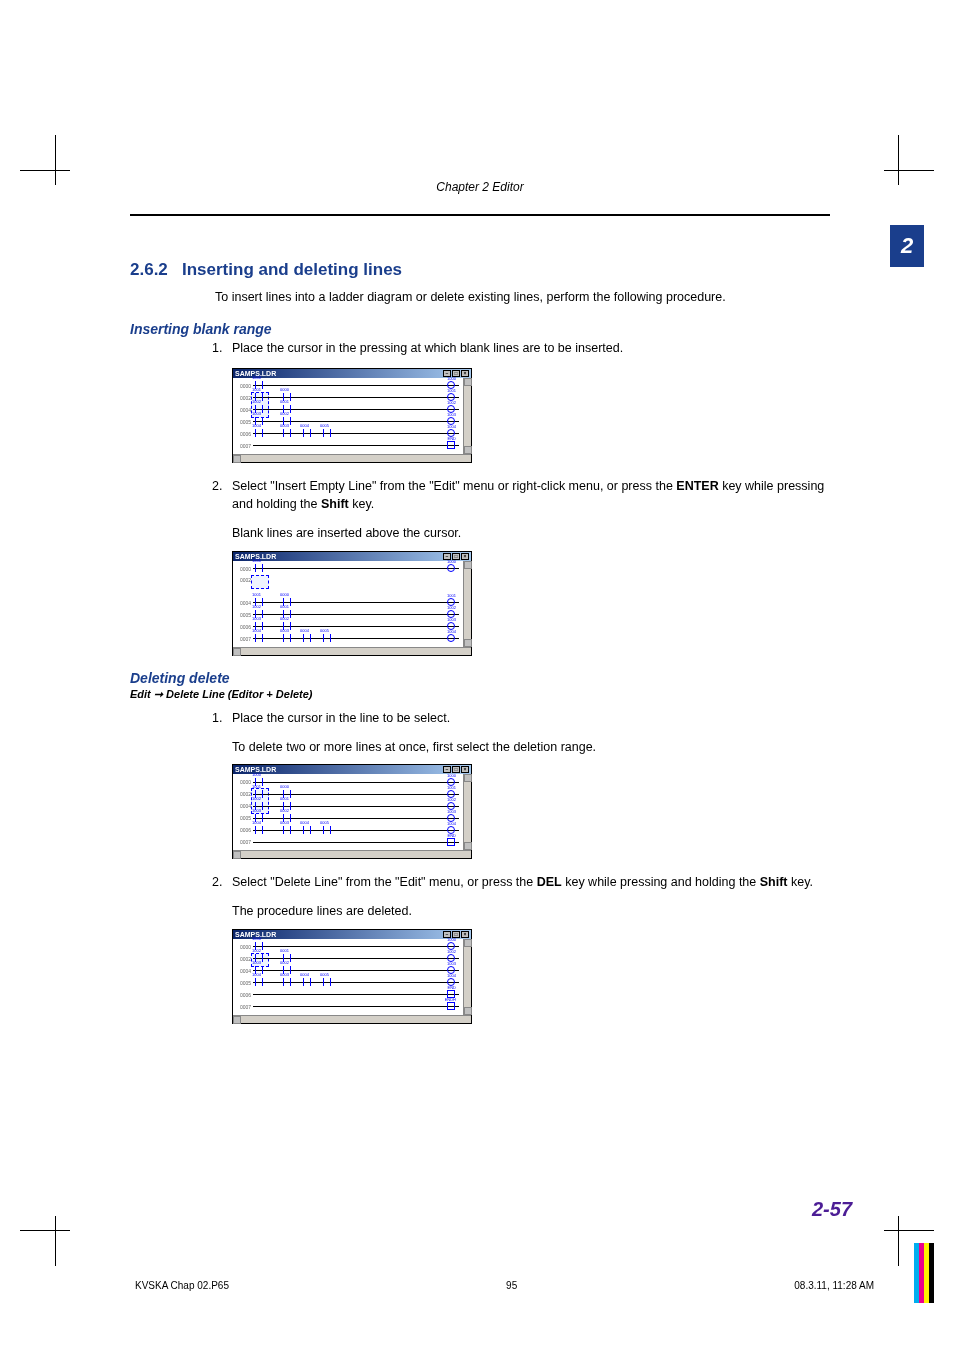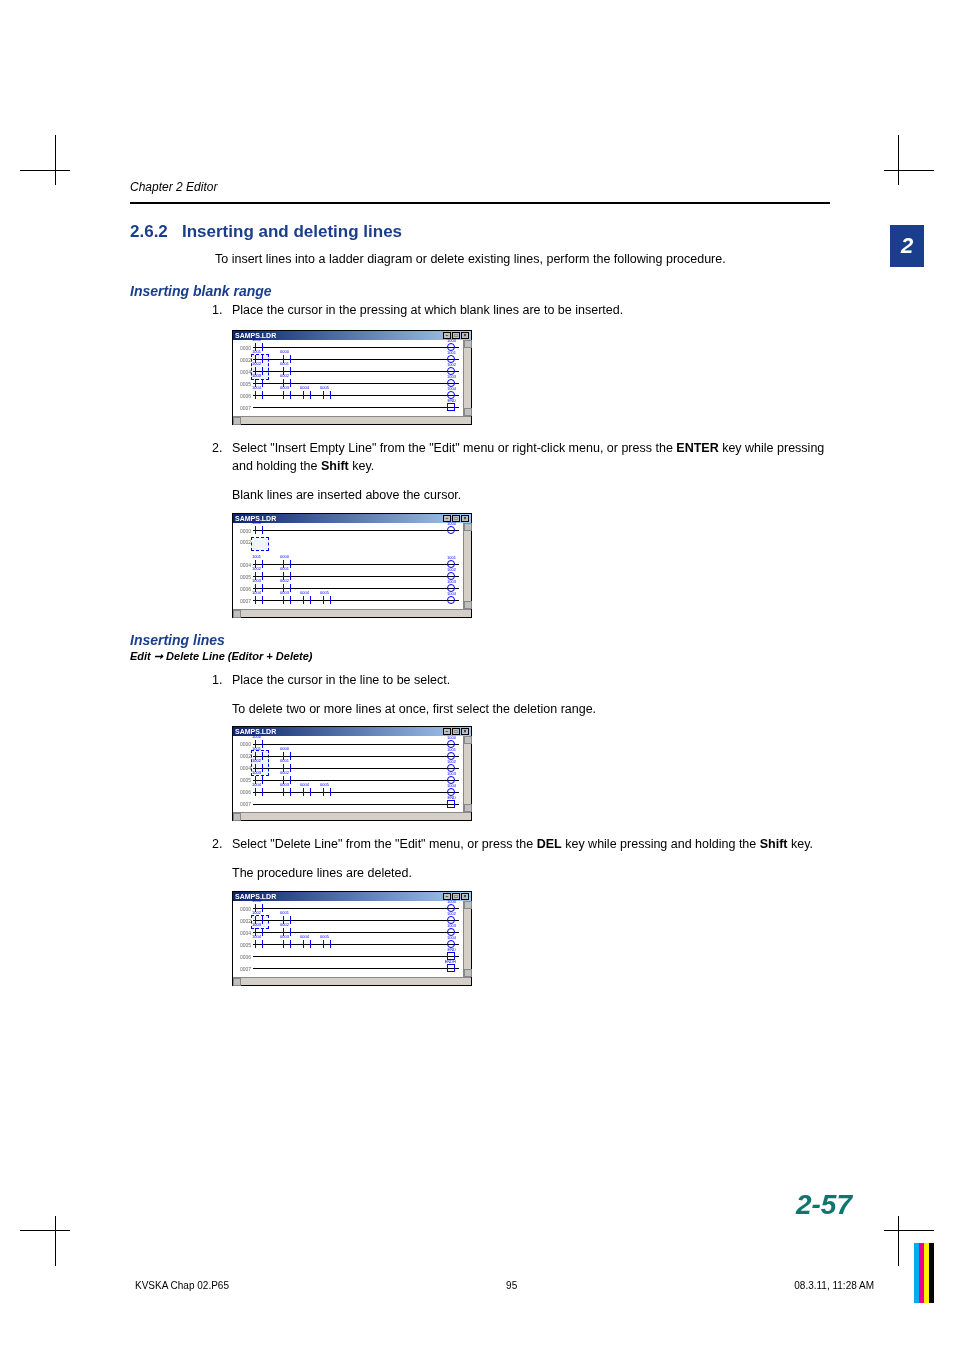--- a/index.html
+++ b/index.html
@@ -31,31 +31,31 @@
   .crop-br .crop-v { bottom: -10px; right: 25px; }
 
   .page {
     position: absolute;
     top: 180px;
     left: 130px;
     width: 700px;
   }
   .header-line {
     border-bottom: 2px solid #000;
-    margin-bottom: 18px;
-    text-align: left;
+    text-align: center;
     font-style: italic;
     font-size: 12px;
-    padding-bottom: 8px;
+    padding-bottom: 20px;
   }
   .section-title {
     color: #1a3e8c;
     font-weight: bold;
     font-size: 17px;
     margin-bottom: 8px;
+    margin-top: 44px;
   }
   .intro {
     margin-left: 85px;
     font-size: 12.5px;
     line-height: 1.5;
     margin-bottom: 14px;
   }
   .sub-title {
     color: #1a3e8c;
     font-weight: bold;
@@ -206,24 +206,24 @@
     font-weight: bold;
     font-style: italic;
     display: flex;
     align-items: center;
     justify-content: center;
   }
   .page-num {
     position: absolute;
     right: 102px;
     bottom: 130px;
-    font-size: 28px;
+    font-size: 20px;
     font-weight: bold;
     font-style: italic;
-    color: #0f766e;
+    color: #4c1d95;
   }
   .footer {
     position: absolute;
     bottom: 60px;
     left: 135px;
     right: 80px;
     font-size: 10px;
     display: flex;
     justify-content: space-between;
     color: #000;
@@ -422,21 +422,21 @@
             <div class="scroll-btn"></div>
             <div class="scroll-btn"></div>
           </div>
       </div>
       <div class="scroll-h">
           <div class="scroll-btn"></div>
         </div>
     </div>
   </div>
 
-  <div class="sub-title">Inserting lines</div>
+  <div class="sub-title">Deleting delete</div>
   <div class="menu-path">Edit ➞ Delete Line (Editor + Delete)</div>
 
   <div class="step">
     <div class="step-num">1.</div>
     <div class="step-body">Place the cursor in the line to be select.</div>
   </div>
   <div class="step-note">To delete two or more lines at once, first select the deletion range.</div>
 
   <div class="screenshot">
     <div class="window">

